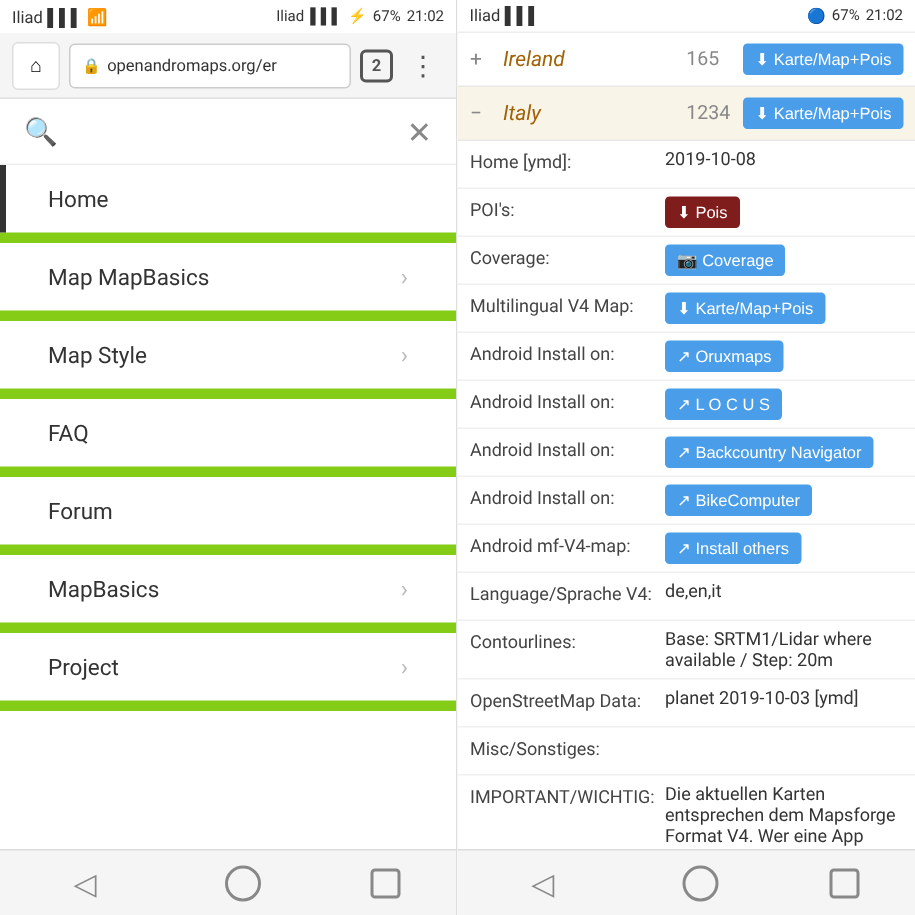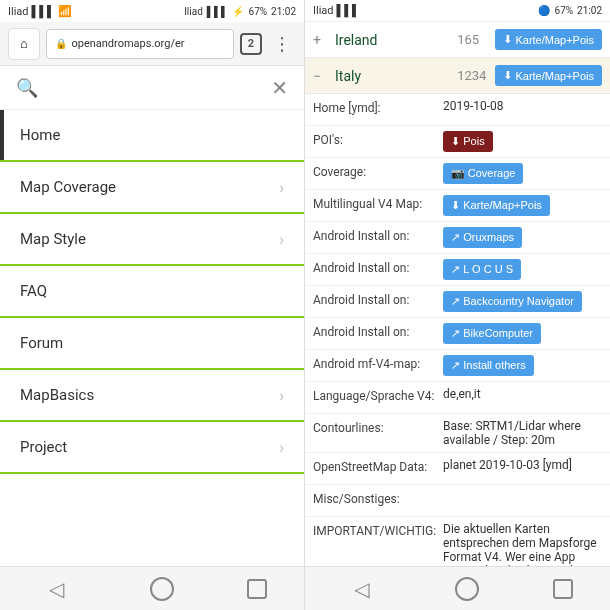--- a/index.html
+++ b/index.html
@@ -97,22 +97,22 @@
     .nav-list {
       flex: 1;
       overflow-y: auto;
       padding: 0;
     }
     .nav-item {
       height: 52px;
       display: flex;
       align-items: center;
       justify-content: space-between;
-      padding: 0 20px;
-      border-bottom: 2px solid #84cc16;
+      padding: 0 32px;
+      border-bottom: 7px solid #84cc16;
       cursor: pointer;
       position: relative;
     }
     .nav-item.active-indicator::before {
       content: '';
       position: absolute;
       left: 0; top: 0; bottom: 0;
       width: 4px;
       background: #333;
     }
@@ -178,21 +178,21 @@
       padding: 6px 8px;
       border-bottom: 1px solid #e8e8e8;
       min-height: 36px;
     }
     .map-row.ireland-row { background: #fff; }
     .map-row.italy-row { background: #f8f4e8; }
 
     .expand-icon {
       width: 16px; font-size: 14px; color: #888; margin-right: 6px; flex-shrink: 0;
     }
-    .map-country-name { flex: 1; font-size: 14px; color: #14532d; }
+    .map-country-name { flex: 1; font-size: 14px; color: #a16207; font-style: italic; }
     .map-count { color: #888; font-size: 13px; margin-right: 8px; min-width: 30px; }
     .btn-blue {
       background: #4a9de8;
       color: #fff;
       border: none;
       border-radius: 3px;
       padding: 4px 8px;
       font-size: 11px;
       cursor: pointer;
       white-space: nowrap;
@@ -281,21 +281,21 @@
     <div class="search-icon-area">🔍</div>
     <div class="search-space"></div>
     <div class="close-icon-area">✕</div>
   </div>
 
   <div class="nav-list">
     <div class="nav-item active-indicator">
       <span class="nav-item-label">Home</span>
     </div>
     <div class="nav-item">
-      <span class="nav-item-label">Map Coverage</span>
+      <span class="nav-item-label">Map MapBasics</span>
       <span class="nav-chevron">›</span>
     </div>
     <div class="nav-item">
       <span class="nav-item-label">Map Style</span>
       <span class="nav-chevron">›</span>
     </div>
     <div class="nav-item">
       <span class="nav-item-label">FAQ</span>
     </div>
     <div class="nav-item">

